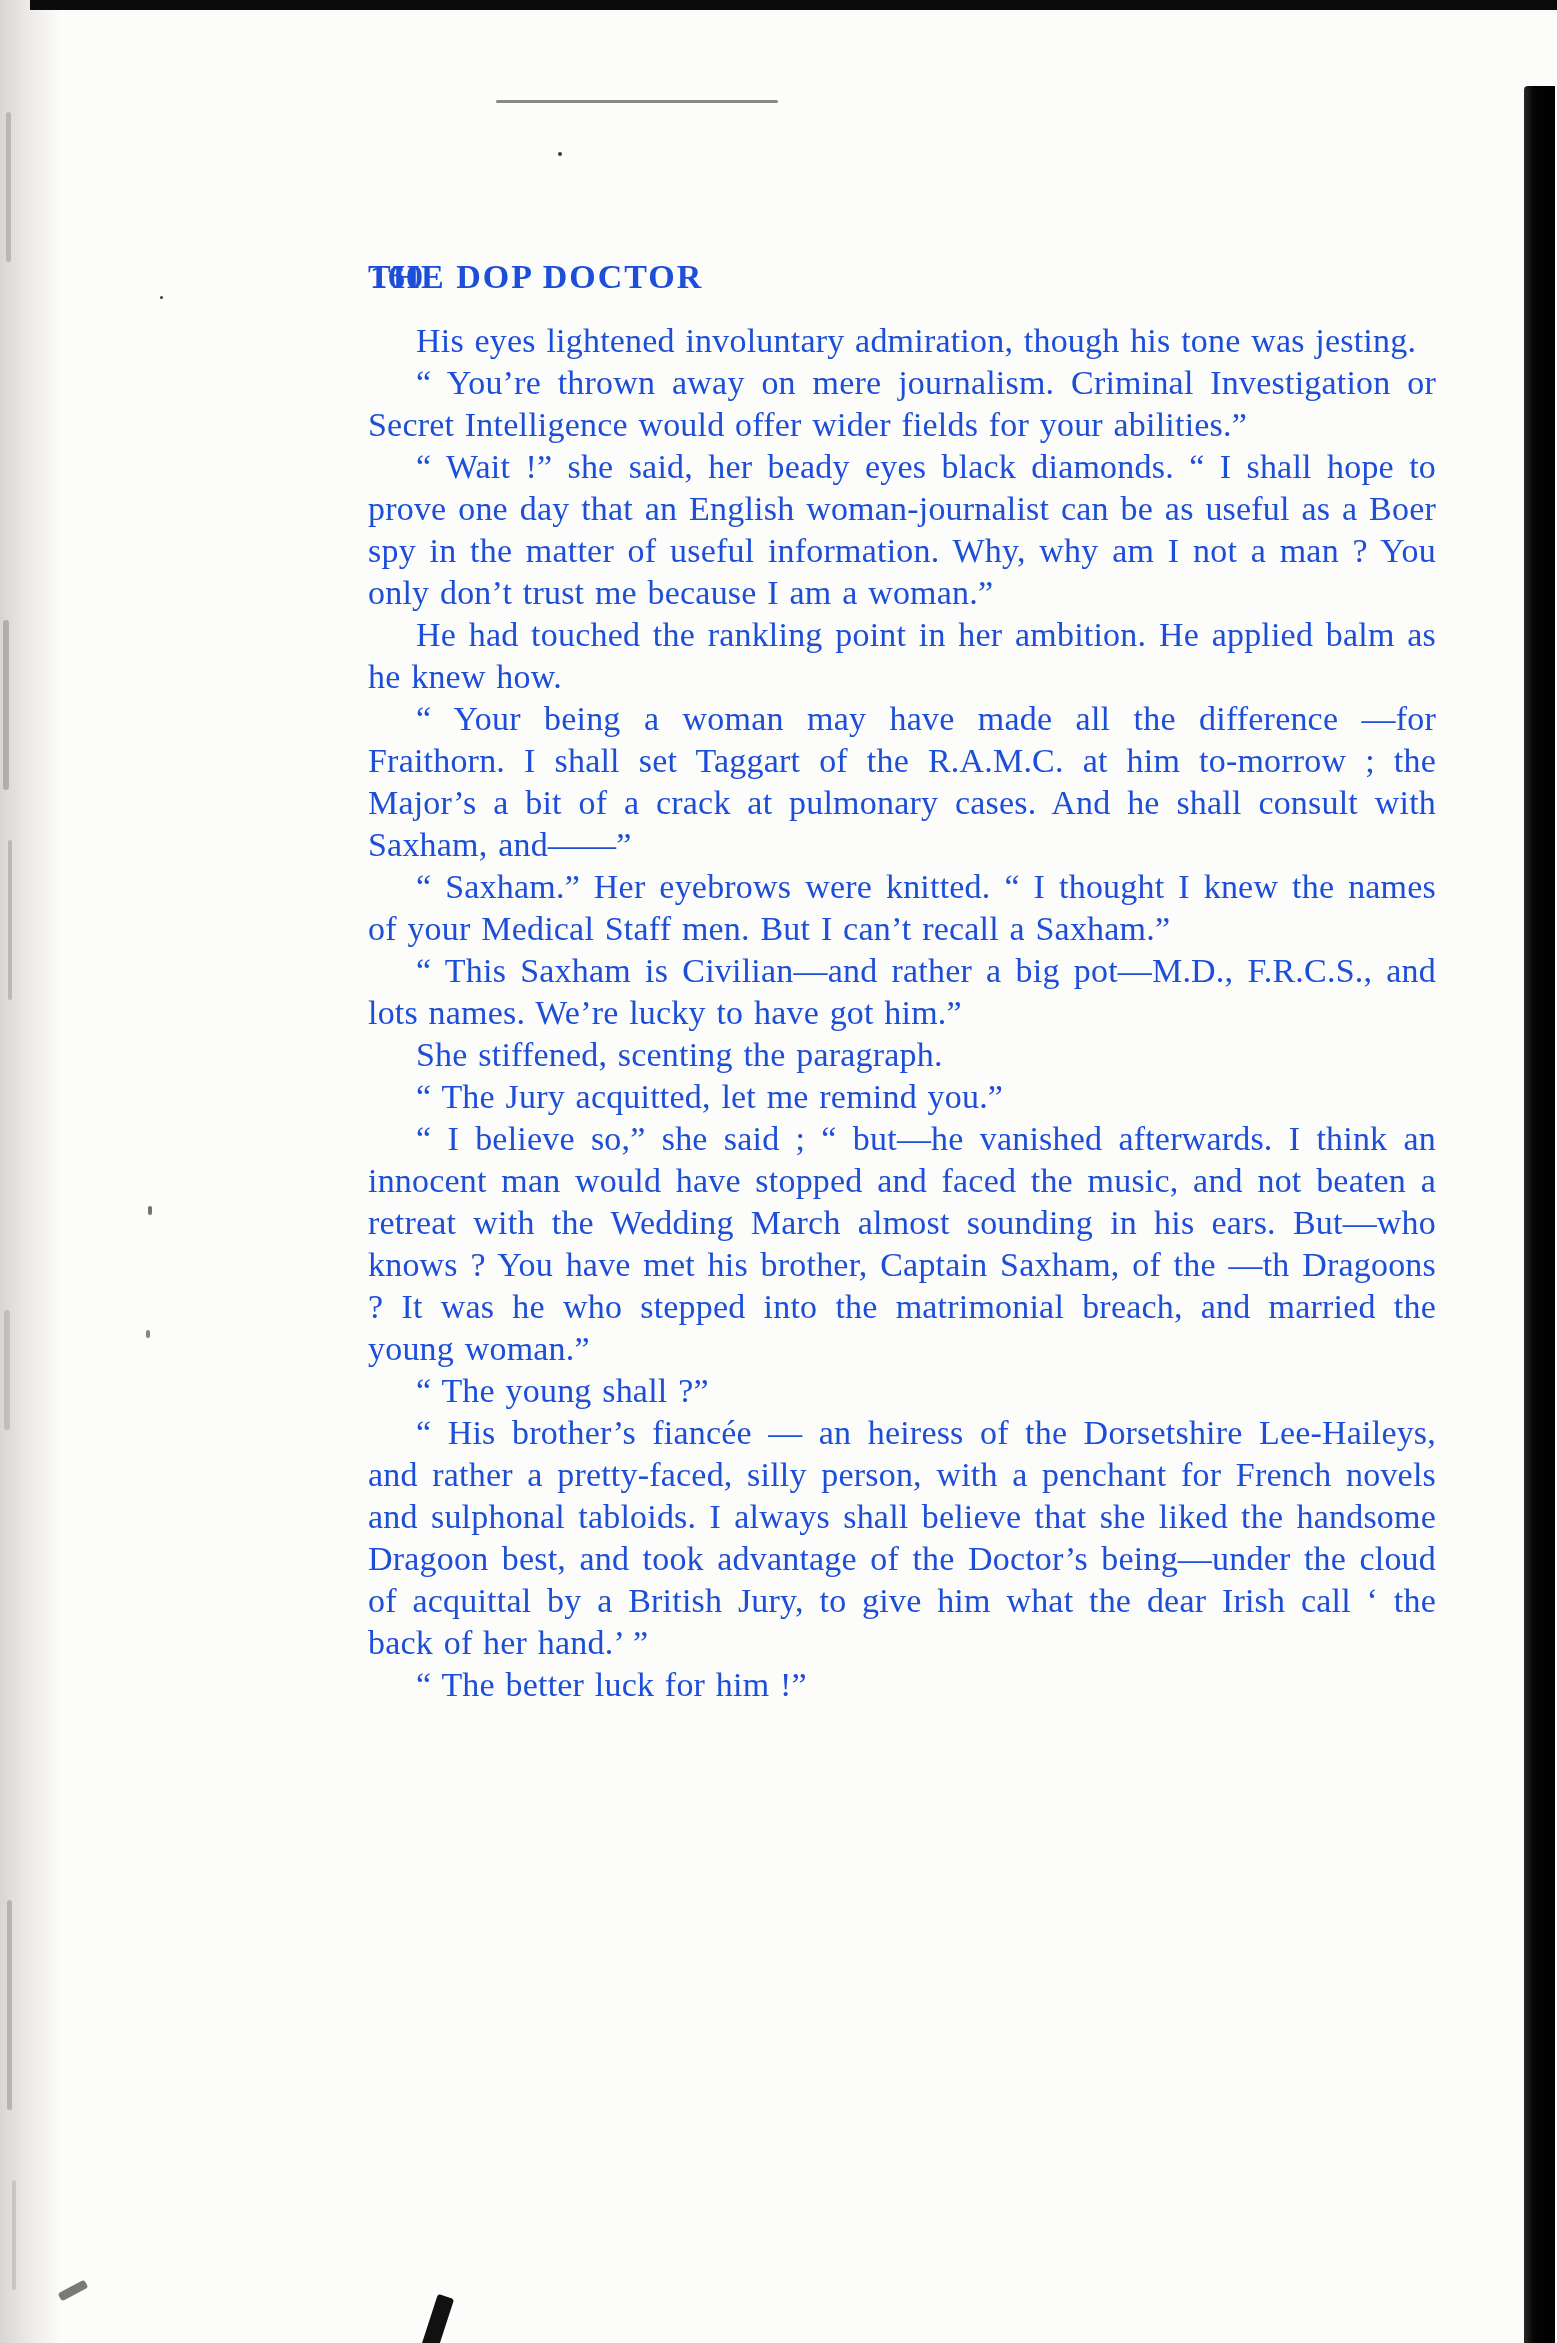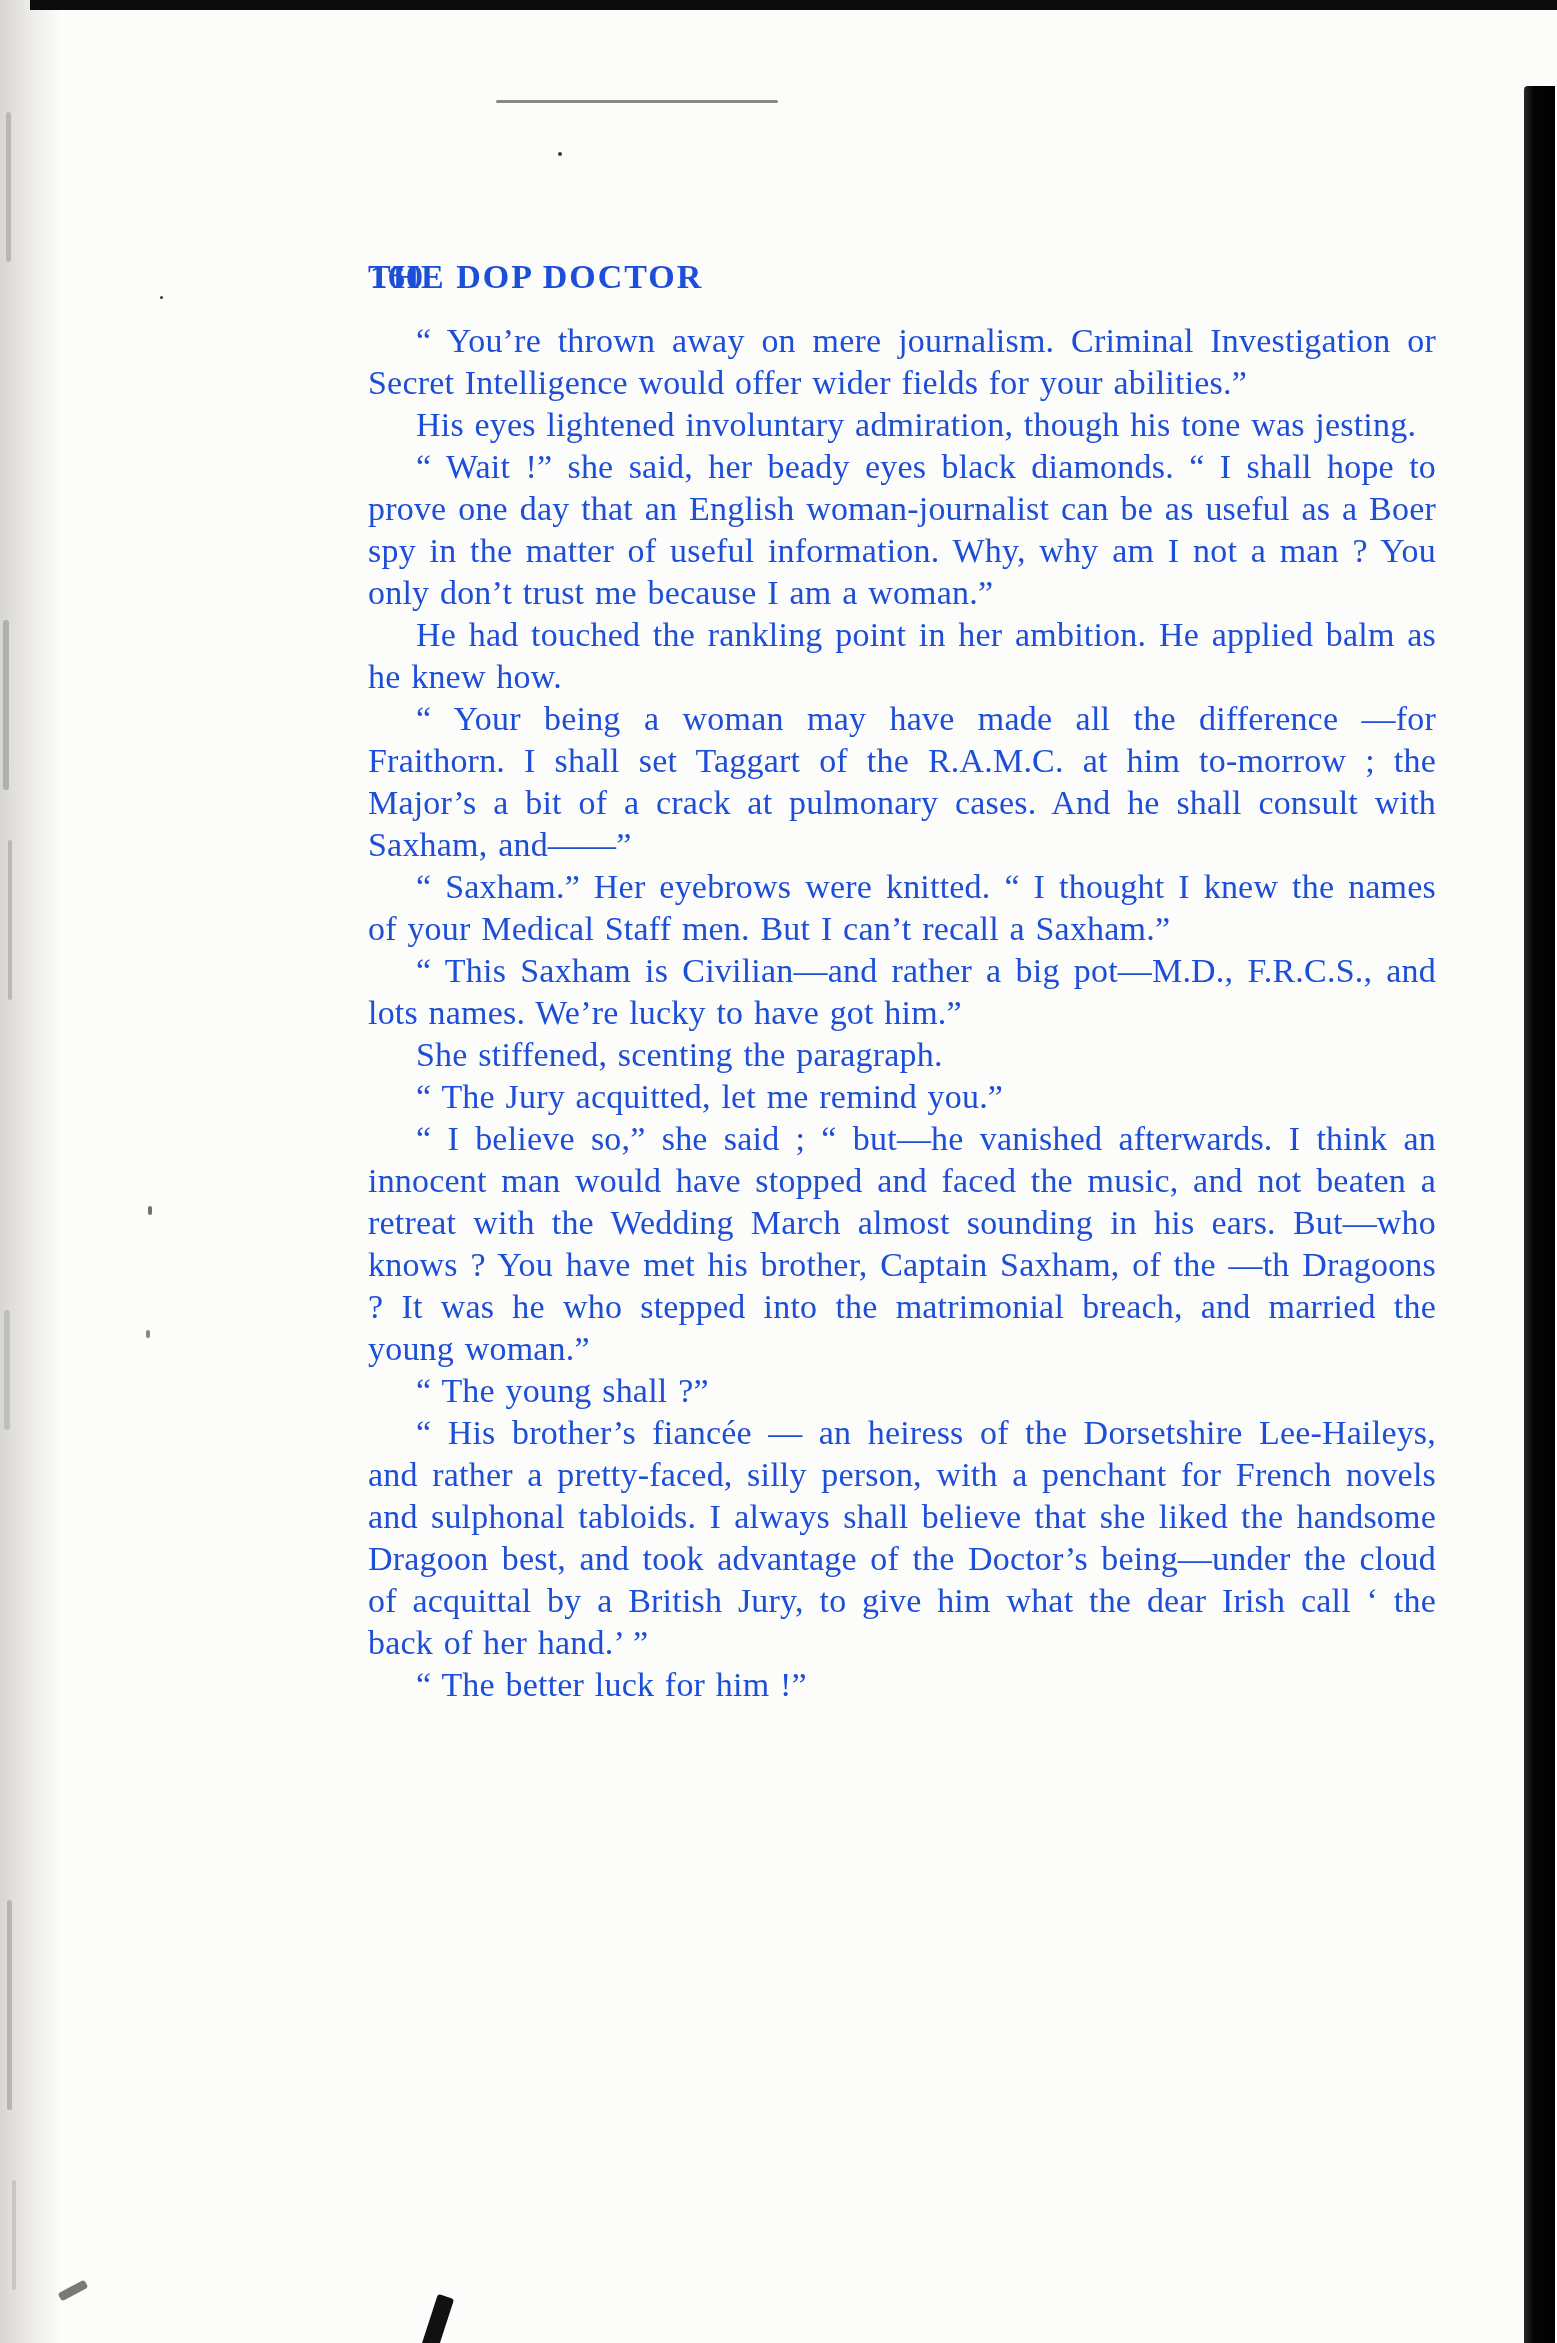--- a/index.html
+++ b/index.html
@@ -88,22 +88,22 @@
   <div class="speck sp4"></div>
   <div class="corner-mark"></div>
   <div class="corner-mark2"></div>
 
   <div class="content">
     <div class="pagehead">
       <span class="num">160</span>
       <div class="title">THE DOP DOCTOR</div>
     </div>
     <div class="bodytext">
+      <p>His eyes lightened involuntary admiration, though his tone was jesting.</p>
       <p>“ You’re thrown away on mere journalism.  Criminal Investigation or Secret Intelligence would offer wider fields for your abilities.”</p>
-      <p>His eyes lightened involuntary admiration, though his tone was jesting.</p>
       <p>“ Wait !” she said, her beady eyes black diamonds.  “ I shall hope to prove one day that an English woman-journalist can be as useful as a Boer spy in the matter of useful information.  Why, why am I not a man ?  You only don’t trust me because I am a woman.”</p>
       <p>He had touched the rankling point in her ambition.  He applied balm as he knew how.</p>
       <p>“ Your being a woman may have made all the difference —for Fraithorn.  I shall set Taggart of the R.A.M.C. at him to-morrow ; the Major’s a bit of a crack at pulmonary cases.  And he shall consult with Saxham, and——”</p>
       <p>“ Saxham.”  Her eyebrows were knitted.  “ I thought I knew the names of your Medical Staff men.  But I can’t recall a Saxham.”</p>
       <p>“ This Saxham is Civilian—and rather a big pot—M.D., F.R.C.S., and lots names.  We’re lucky to have got him.”</p>
       <p>She stiffened, scenting the paragraph.</p>
       <p>“ The Jury acquitted, let me remind you.”</p>
       <p>“ I believe so,” she said ; “ but—he vanished afterwards. I think an innocent man would have stopped and faced the music, and not beaten a retreat with the Wedding March almost sounding in his ears.  But—who knows ?  You have met his brother, Captain Saxham, of the —th Dragoons ?  It was he who stepped into the matrimonial breach, and married the young woman.”</p>
       <p>“ The young shall ?”</p>
       <p>“ His brother’s fiancée — an heiress of the Dorsetshire Lee-Haileys, and rather a pretty-faced, silly person, with a penchant for French novels and sulphonal tabloids.  I always shall believe that she liked the handsome Dragoon best, and took advantage of the Doctor’s being—under the cloud of acquittal by a British Jury, to give him what the dear Irish call ‘ the back of her hand.’ ”</p>

